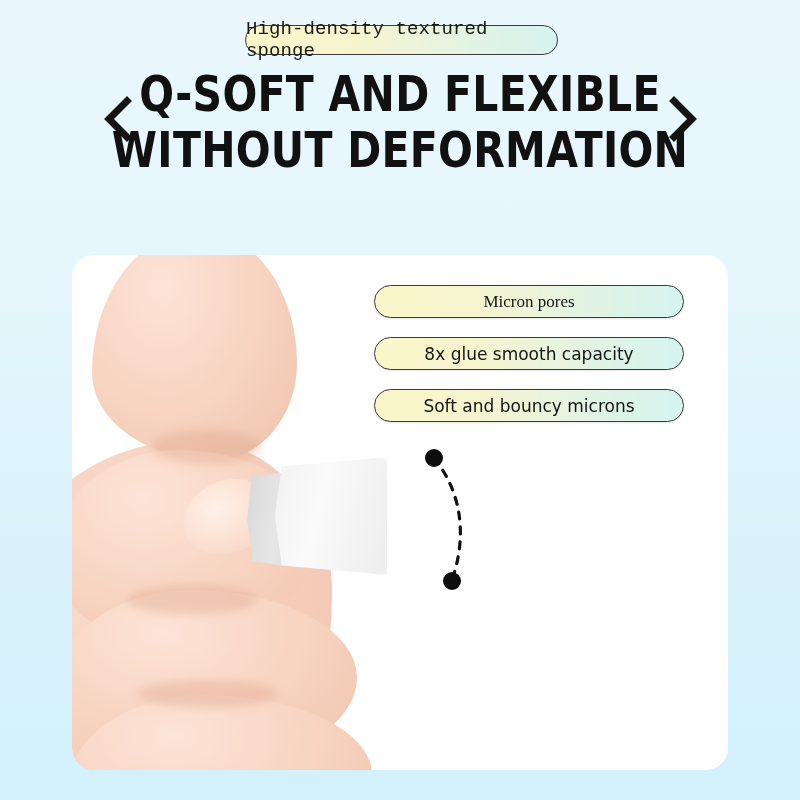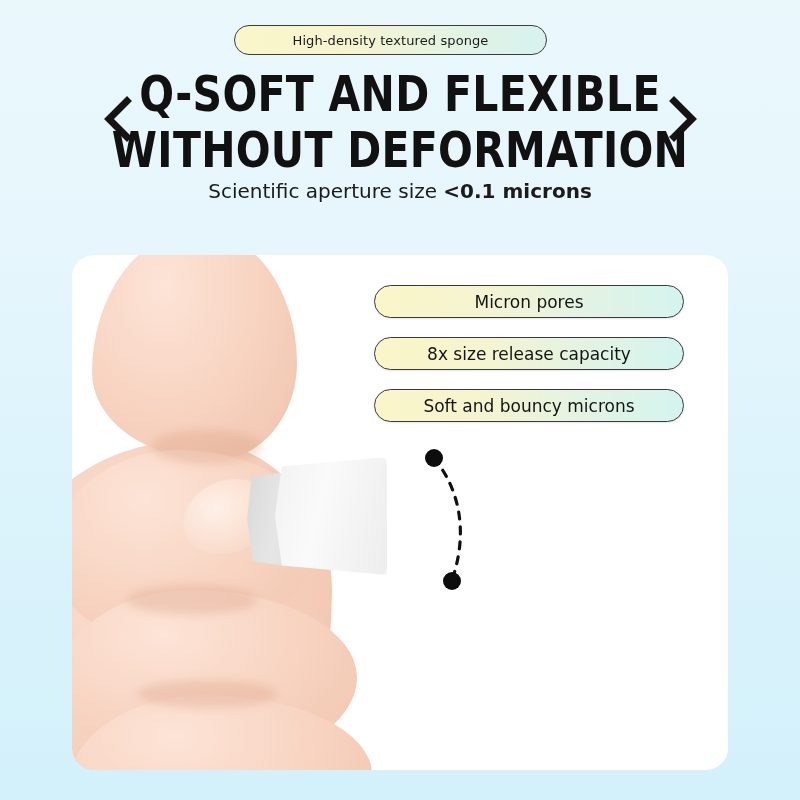--- a/index.html
+++ b/index.html
@@ -6,25 +6,25 @@
   html, body { width:800px; height:800px; }
   body {
     font-family: "DejaVu Sans", sans-serif;
     background: linear-gradient(to bottom, #eaf8fc 0%, #e6f6fc 30%, #dcf3fb 60%, #d3f1fb 100%);
     overflow:hidden;
     position:relative;
   }
 
   
   .top-badge{
-    position:absolute; left:234px; top:25px; width:313px; height:30px;
+    position:absolute; left:245px; top:25px; width:313px; height:30px;
     border:1.6px solid #3c3c3c; border-radius:16px;
     background:linear-gradient(to right,#fbf6c9 0%,#f6f4cf 35%,#e4f3e2 70%,#d5f3ef 100%);
     display:flex; align-items:center; justify-content:center;
-    font-size:13px; color:#1b1b1b; letter-spacing:.1px;
+    font-size:19px; color:#1b1b1b; letter-spacing:.1px;font-family:Liberation Mono, monospace;
   }
 
   
   .headline{
     position:absolute; left:0; top:70px; width:800px;
     text-align:center; color:#111;
     font-family:"Liberation Sans Narrow","DejaVu Sans Condensed","Liberation Sans", sans-serif;
     font-weight:bold; letter-spacing:.3px; line-height:1.0;
   }
   .headline .l1{ font-size:49px; display:block; transform:scaleX(.93); }
@@ -117,21 +117,21 @@
 
   
   .pill{
     position:absolute; left:374px; height:33px; width:310px;
     border:1.8px solid #3a3a3a; border-radius:17px;
     background:linear-gradient(to right,#fbf6c9 0%,#f5f4d0 35%,#e2f3e4 70%,#d4f4ef 100%);
     display:flex; align-items:center; justify-content:center;
     font-size:17px; color:#151515;
     box-shadow:0 1px 2px rgba(0,0,0,.10);
   }
-  .pill1{ top:285px; }
+  .pill1{ top:285px;font-family:Liberation Serif, serif; }
   .pill2{ top:337px; }
   .pill3{ top:389px; }
 </style>
 </head>
 <body>
 
 <div class="top-badge">
   <span>High-density textured sponge</span>
 </div>
 
@@ -145,23 +145,20 @@
     <polyline points="6,5 24,23 6,41" fill="none" stroke="#141414" stroke-width="7" stroke-linecap="square" stroke-linejoin="miter"></polyline>
   </svg>
 </div>
 
 <div class="headline">
   <span class="l1">Q-SOFT AND FLEXIBLE</span>
   <span class="l2">WITHOUT DEFORMATION</span>
 </div>
 
 <div class="subtitle">
-  <div>
-    <span>Scientific aperture size </span><b>&lt;0.1 microns</b>
-  </div>
 </div>
 
 <div class="card">
   <div class="photo">
 
     <div class="hand-wrap">
       <div class="palm"></div>
       <div class="finger f-index"></div>
       <div class="finger f-thumb"></div>
       <div class="finger f-mid"></div>
@@ -183,17 +180,17 @@
       <circle cx="40" cy="141" r="9" fill="#0d0d0d"></circle>
     </svg>
   </div>
 
 </div>
 
 <div class="pill pill1">
   <span>Micron pores</span>
 </div>
 <div class="pill pill2">
-  <span>8x size release capacity</span>
+  <span>8x glue smooth capacity</span>
 </div>
 <div class="pill pill3">
   <span>Soft and bouncy microns</span>
 </div>
 
 </body></html>

